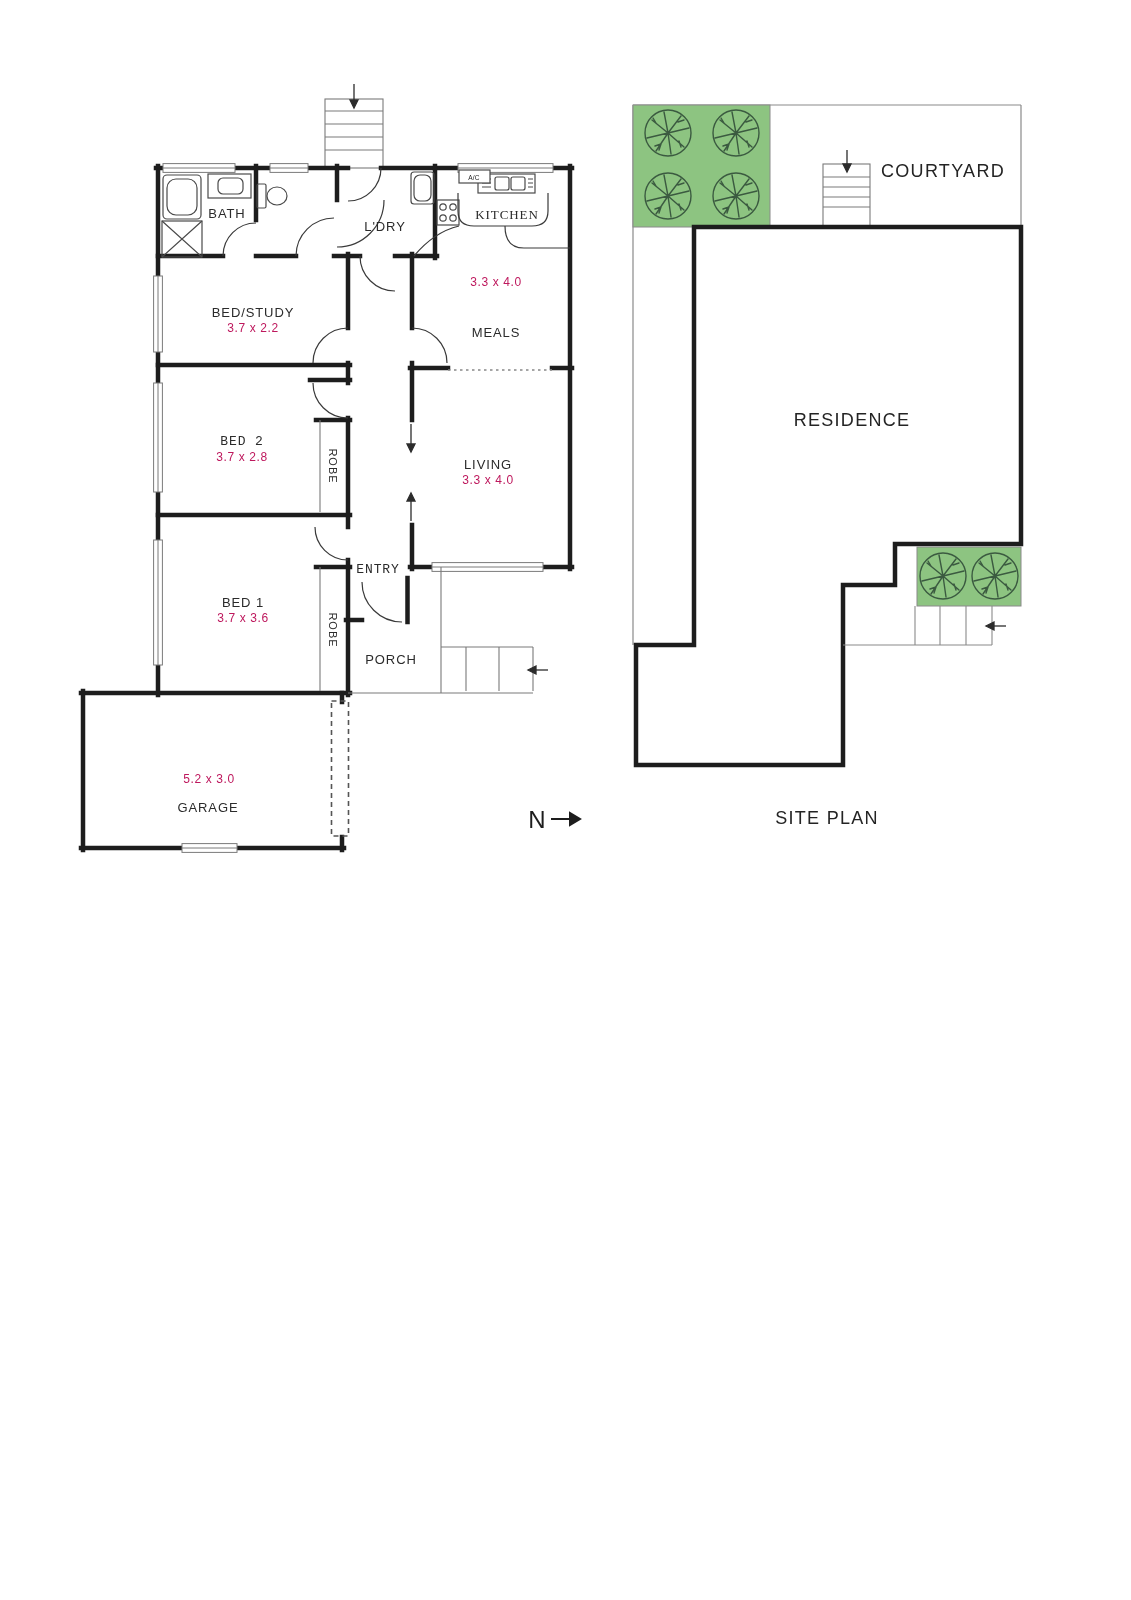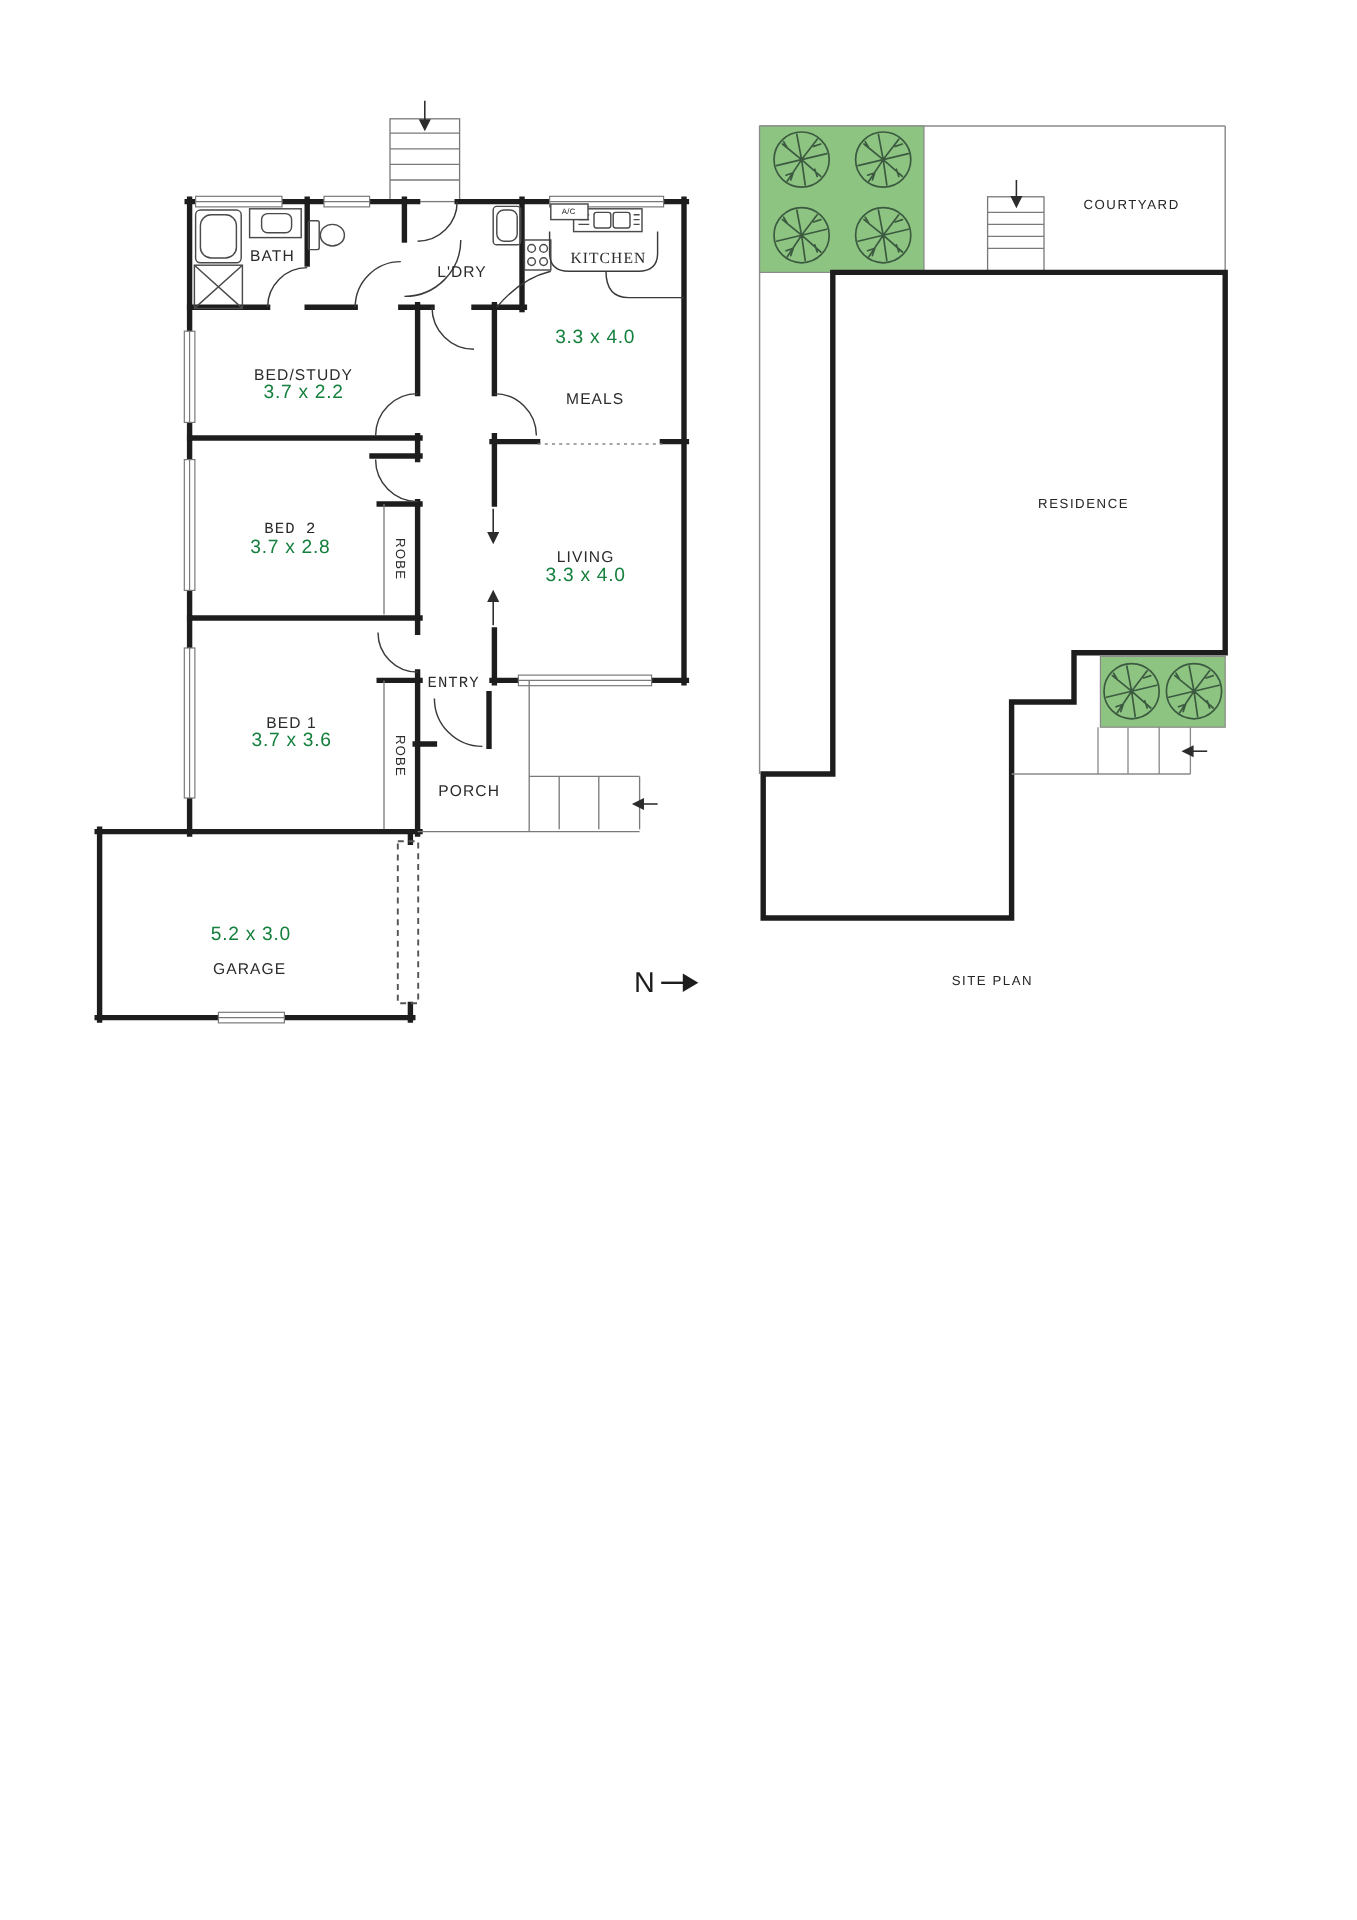--- a/index.html
+++ b/index.html
@@ -6,24 +6,24 @@
   #canvas{
     position:relative;width:1131px;height:1600px;background:#ffffff;overflow:hidden;
     font-family:"Liberation Sans", sans-serif;
   }
   svg{position:absolute;left:0;top:0;}
   .lbl{
     position:absolute;transform:translate(-50%,-50%);
     font-size:13px;letter-spacing:0.9px;color:#2b2b2b;white-space:nowrap;
     font-family:"Liberation Sans", sans-serif;
   }
-  .dim{font-size:16px;letter-spacing:0.6px;color:#15803d;}
+  .dim{font-size:12px;letter-spacing:0.6px;color:#be185d;}
   .rot{transform:translate(-50%,-50%) rotate(90deg);font-size:11px;letter-spacing:1px;}
   .tiny{font-size:6.5px;letter-spacing:0.3px;color:#222;}
-  .site-lbl{font-size:11px;letter-spacing:1.3px;color:#242424;}
+  .site-lbl{font-size:18px;letter-spacing:1.3px;color:#242424;}
   .north-n{font-size:24px;letter-spacing:0;color:#1d1d1d;}
 </style>
 </head>
 <body>
 
 <div id="canvas">
 
 <svg width="1131" height="1600" viewBox="0 0 1131 1600">
   <defs>
     <g id="tree">
@@ -246,17 +246,17 @@
 <div class="lbl dim" style="left:488px;top:480px;">3.3 x 4.0</div>
 <div class="lbl" style="left:243px;top:602px;">BED 1</div>
 <div class="lbl dim" style="left:243px;top:618px;">3.7 x 3.6</div>
 <div class="lbl rot" style="left:333px;top:630px;">ROBE</div>
 <div class="lbl" style="left:378px;top:569px;font-family:Liberation Mono, monospace;">ENTRY</div>
 <div class="lbl" style="left:391px;top:659px;">PORCH</div>
 <div class="lbl" style="left:208px;top:763px;margin-top:44px;">GARAGE</div>
 <div class="lbl dim" style="left:209px;top:779px;">5.2 x 3.0</div>
 
 <div class="lbl site-lbl" style="left:943px;top:171px;">COURTYARD</div>
-<div class="lbl site-lbl" style="left:903px;top:420px;">RESIDENCE</div>
+<div class="lbl site-lbl" style="left:852px;top:420px;">RESIDENCE</div>
 <div class="lbl site-lbl" style="left:827px;top:818px;">SITE PLAN</div>
 <div class="lbl north-n" style="left:537px;top:820px;">N</div>
 
 </div>
 
 </body></html>

